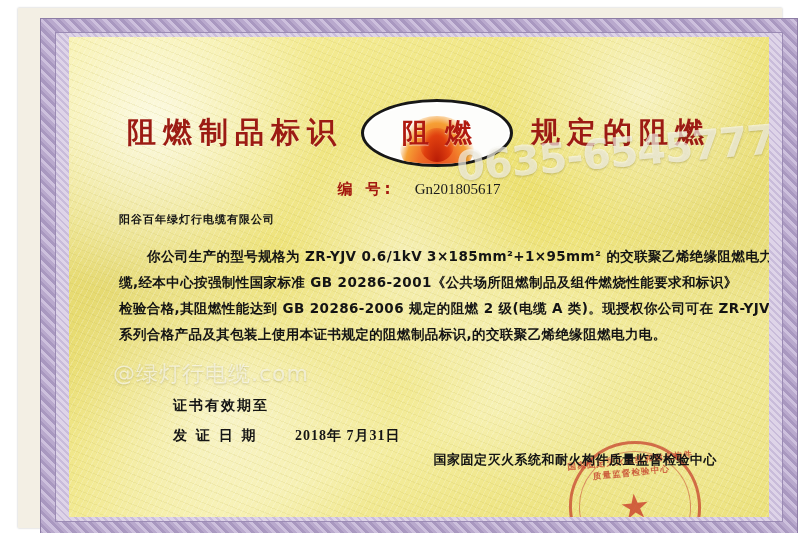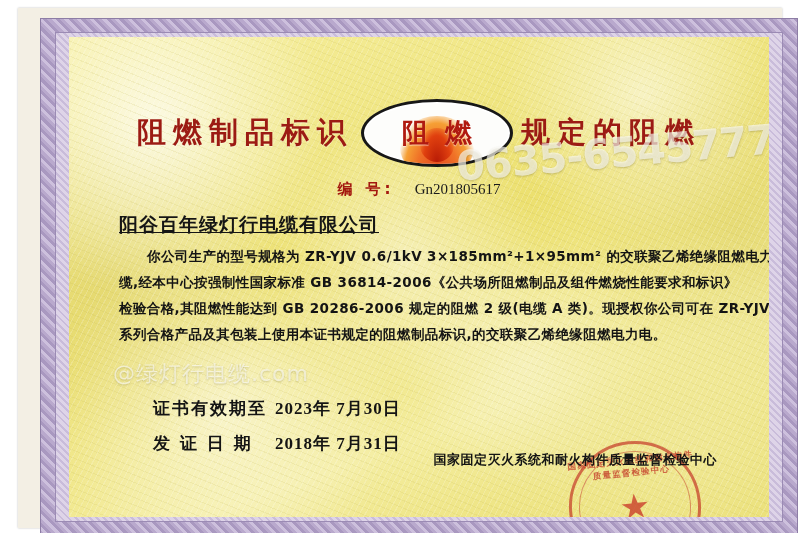--- a/index.html
+++ b/index.html
@@ -80,21 +80,21 @@
   }
   
   .title-row {
     position: absolute;
     left: 0;
     right: 0;
     top: 62px;
     display: flex;
     align-items: center;
     justify-content: center;
-    gap: 8px;
+    gap: 18px;
   }
   .title-text {
     font-family: "DejaVu Sans", sans-serif;
     font-size: 29px;
     font-weight: bold;
     letter-spacing: 7px;
     color: #9c1b13;
     text-shadow: 0 1px 0 rgba(255,255,255,0.35);
     white-space: nowrap;
   }
@@ -166,48 +166,47 @@
     font-size: 15px;
     color: #1b1b1b;
     margin-left: 16px;
   }
   
   .company {
     position: absolute;
     top: 175px;
     left: 50px;
     font-family: "DejaVu Sans", sans-serif;
-    font-size: 19px;
+    font-size: 11px;
     font-weight: bold;
     color: #151515;
     letter-spacing: 1px;
-    text-decoration: underline;
   }
   
   .body-text {
     position: absolute;
     top: 206px;
     left: 50px;
     right: 48px;
     font-family: "DejaVu Sans", sans-serif;
     font-size: 13.5px;
     font-weight: bold;
     color: #141414;
     line-height: 26px;
     letter-spacing: 0.4px;
   }
   .body-text .line { white-space: nowrap; }
   .body-text .indent { display: inline-block; width: 28px; }
   
   .dates {
     position: absolute;
     top: 360px;
-    left: 84px;
-    font-family: "DejaVu Sans", sans-serif;
-    font-size: 17px;
+    left: 104px;
+    font-family: "DejaVu Sans", sans-serif;
+    font-size: 14px;
     font-weight: bold;
     color: #141414;
   }
   .date-row {
     display: flex;
     align-items: baseline;
     margin-bottom: 12px;
   }
   .date-label { letter-spacing: 2px; width: 122px; }
   .date-value { font-family: "Liberation Serif", serif; letter-spacing: 1px; }
@@ -319,29 +318,28 @@
 
         <div class="serial-row">
           <span class="serial-label">编 号:</span>
           <span class="serial-value">Gn201805617</span>
         </div>
 
         <div class="company">阳谷百年绿灯行电缆有限公司</div>
 
         <div class="body-text">
           <div class="line"><span class="indent"></span><span>你公司生产的型号规格为 ZR-YJV 0.6/1kV 3×185mm²+1×95mm² 的交联聚乙烯绝缘阻燃电力电</span></div>
-          <div class="line"><span>缆,经本中心按强制性国家标准 GB 36814-2006《公共场所阻燃制品及组件燃烧性能要求和标识》</span></div>
+          <div class="line"><span>缆,经本中心按强制性国家标准 GB 20286-2001《公共场所阻燃制品及组件燃烧性能要求和标识》</span></div>
           <div class="line"><span>检验合格,其阻燃性能达到 GB 20286-2006 规定的阻燃 2 级(电缆 A 类)。现授权你公司可在 ZR-YJV</span></div>
           <div class="line"><span>系列合格产品及其包装上使用本证书规定的阻燃制品标识,的交联聚乙烯绝缘阻燃电力电。</span></div>
         </div>
 
         <div class="dates">
           <div class="date-row">
             <span class="date-label">证书有效期至</span>
-            <span class="date-value">2023年 7月30日</span>
           </div>
           <div class="date-row">
             <span class="date-label">发 证 日 期</span>
             <span class="date-value">2018年 7月31日</span>
           </div>
         </div>
 
         <div class="seal">
           <div class="seal-inner"></div>
           <div class="seal-arc">国家固定灭火系统和耐火构件质量监督检验中心</div>

